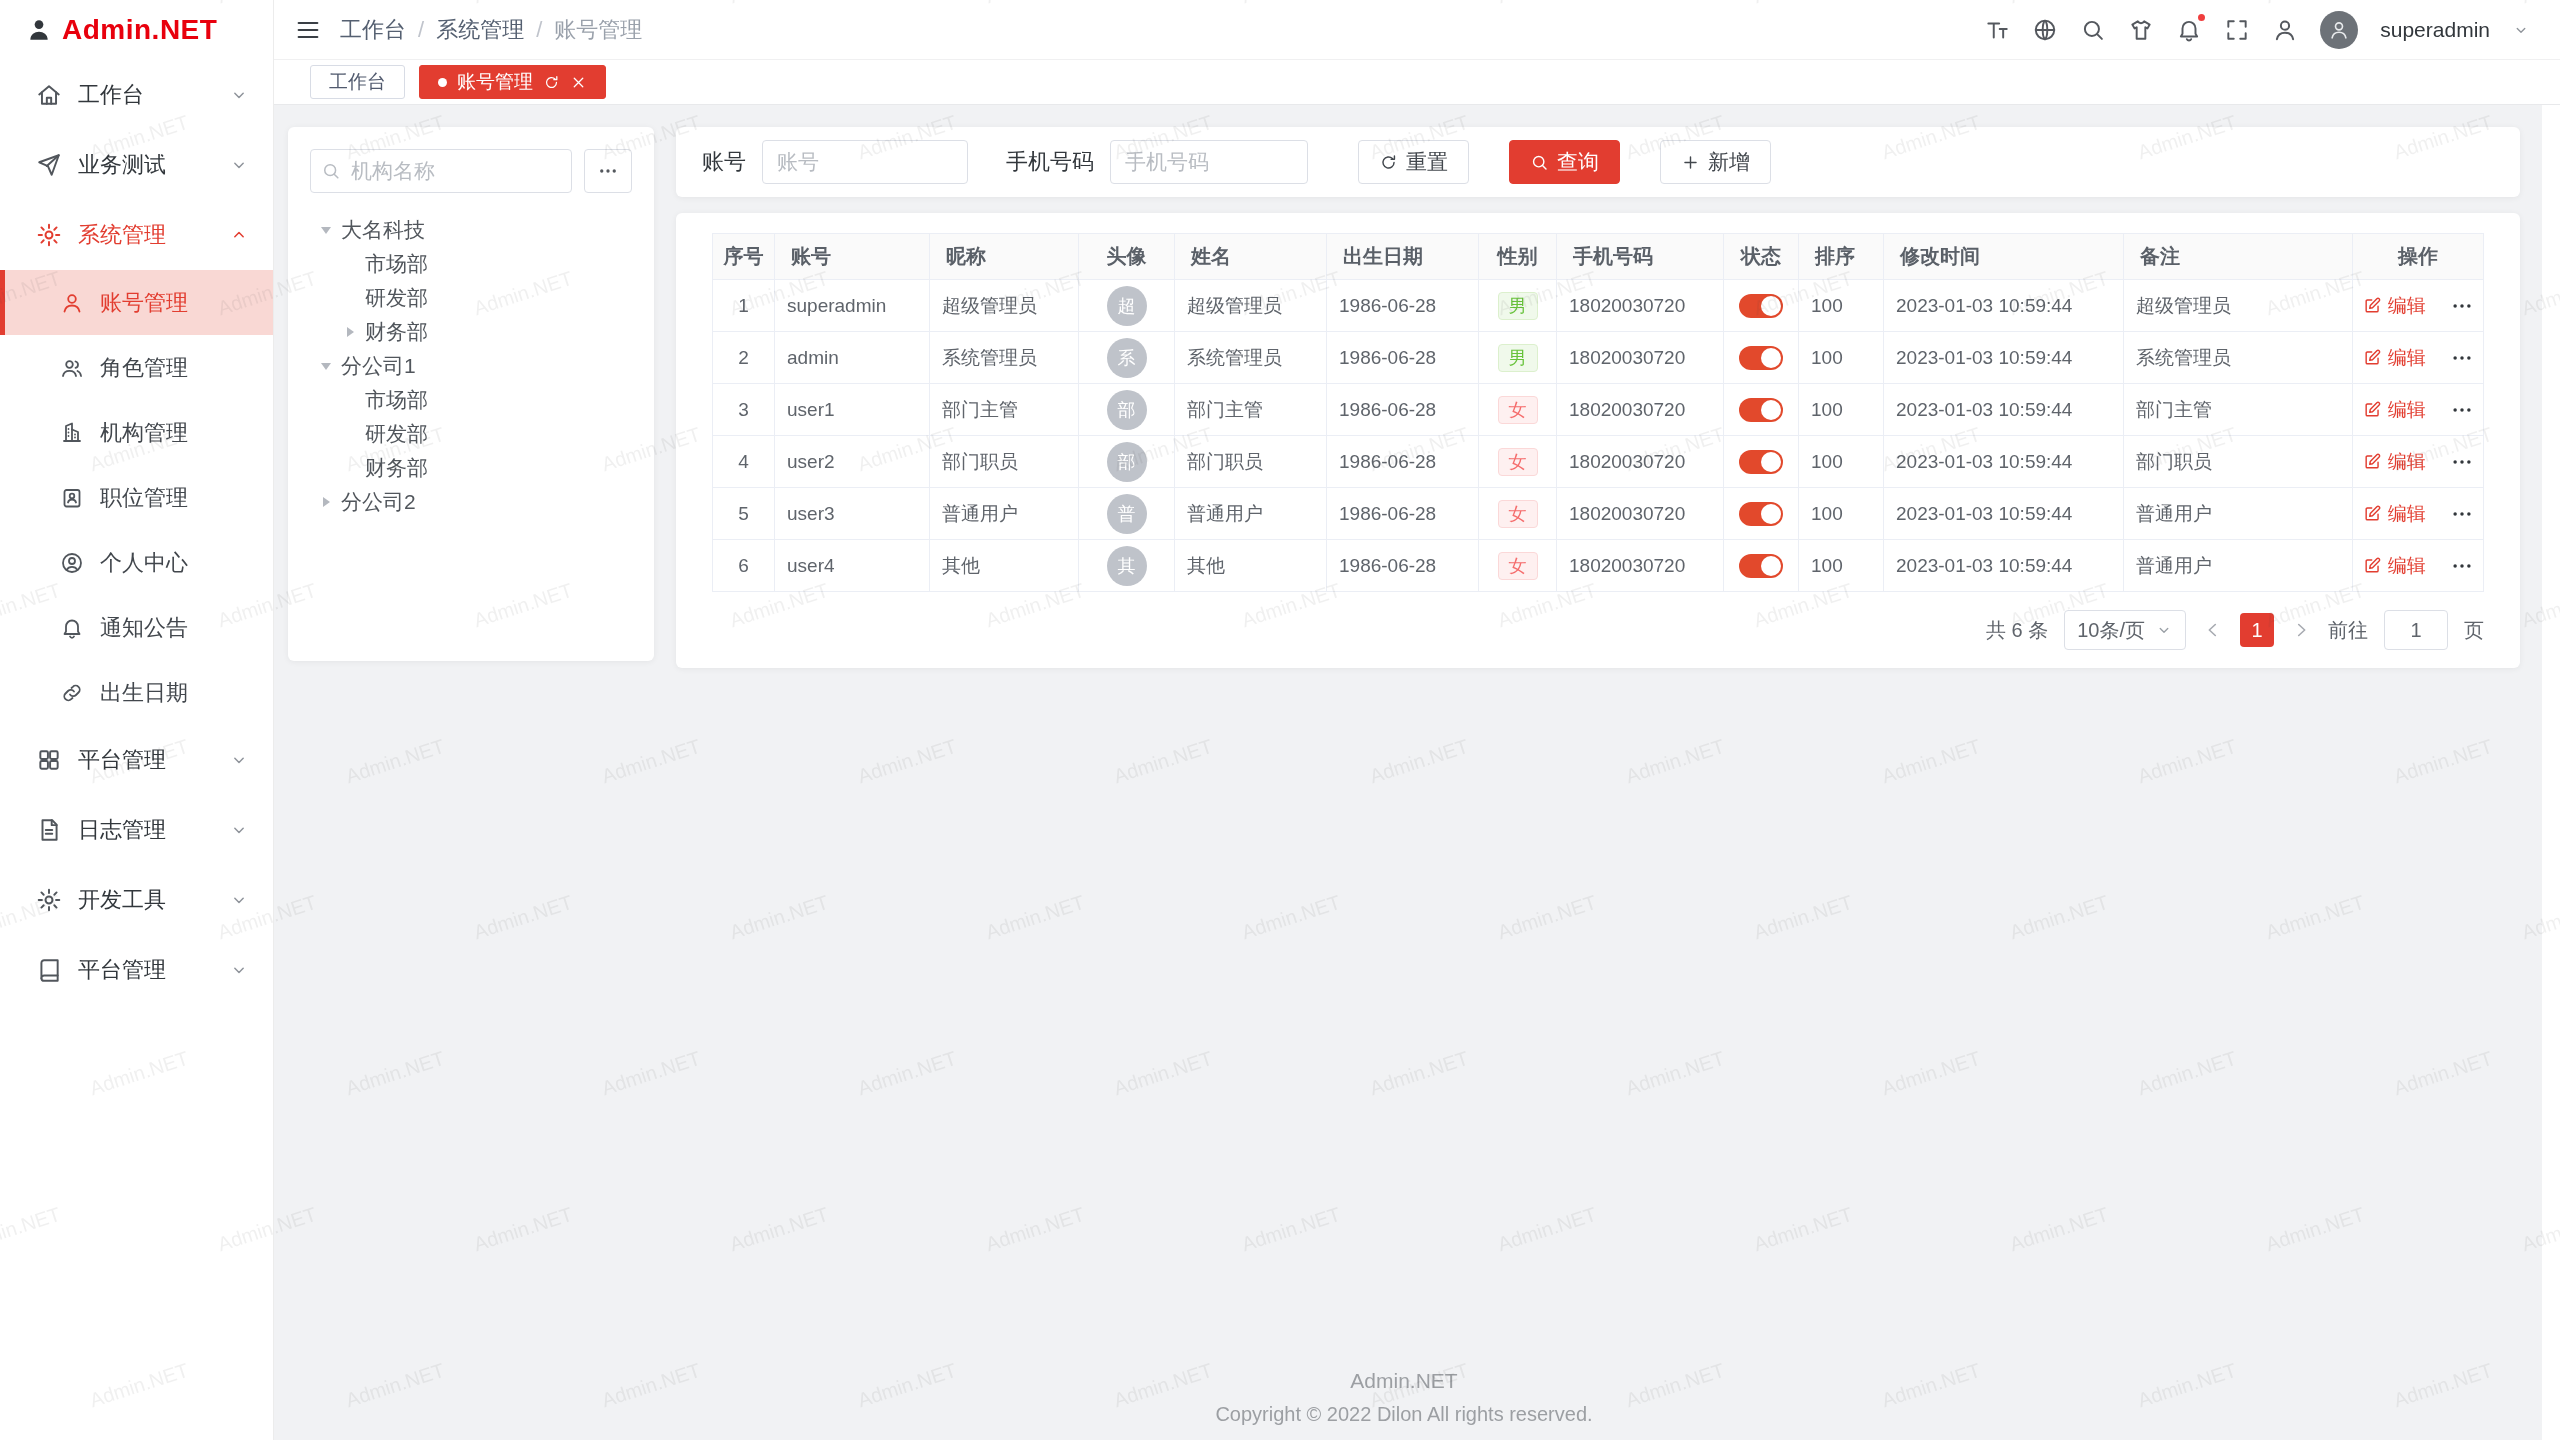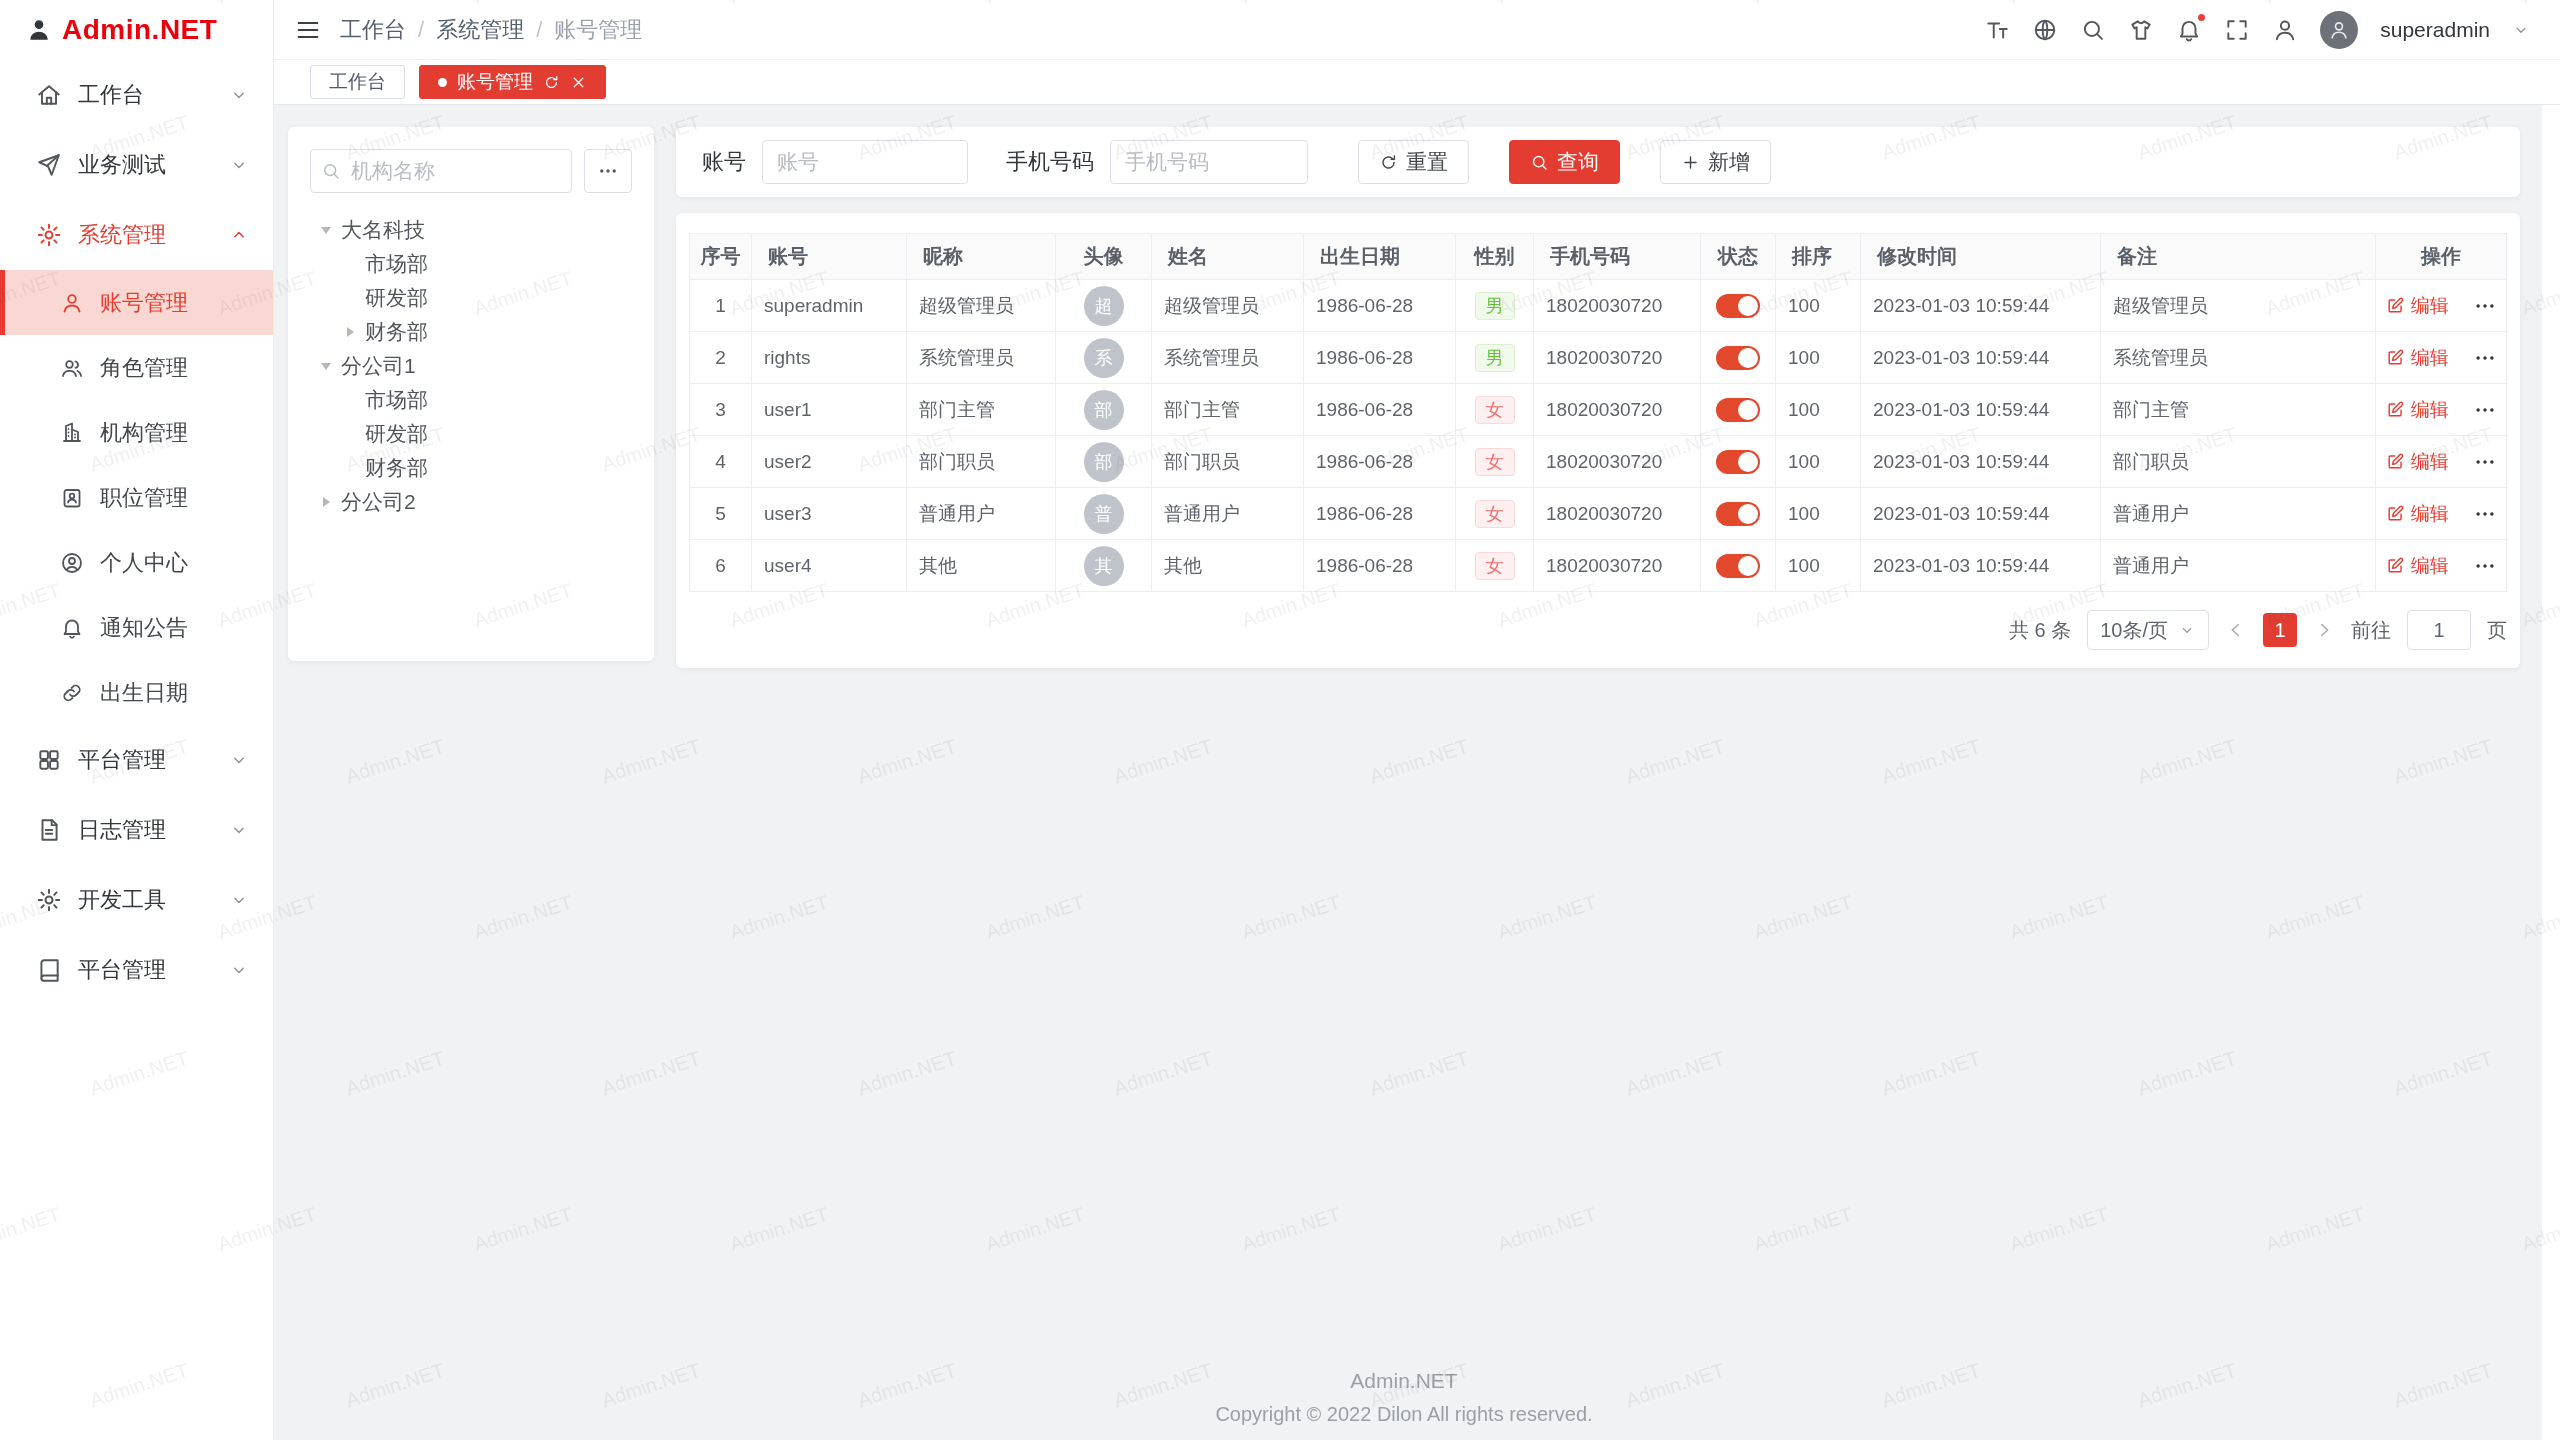--- a/index.html
+++ b/index.html
@@ -76,21 +76,21 @@
   .qcard{height:70px;display:flex;align-items:center;padding:0 26px}
   .qlabel{font-size:22px;color:#32373c;margin-right:16px;white-space:nowrap}
   .qlabel.g{margin-left:38px}
   .qinput{height:44px;border:1px solid #dcdfe6;border-radius:4px;padding:0 14px;font-size:21px;outline:none;font-family:inherit;color:#333}
   .w206{width:206px}.w198{width:198px}
   .btn{height:44px;display:inline-flex;align-items:center;gap:8px;padding:0 20px;border:1px solid #dcdfe6;border-radius:4px;background:#fff;font-size:21px;color:#42474d;cursor:pointer;font-family:inherit;white-space:nowrap}
   .btn.primary{background:var(--primary);border-color:var(--primary);color:#fff}
   .btn.reset{margin-left:50px}
   .btn+.btn{margin-left:40px}
 
-  .tcard{padding:20px 13px 18px}
+  .tcard{padding:20px 36px 18px}
   table{width:100%;border-collapse:collapse;table-layout:fixed}
   th,td{border:1px solid #ebeef5}
   th{height:46px;background:#fafafa;color:#5a6068;font-weight:bold;font-size:20px;text-align:left;padding:0 16px;white-space:nowrap;overflow:hidden}
   td{height:52px;color:#5f646b;font-size:19px;padding:0 12px;white-space:nowrap;overflow:hidden}
   th.c,td.c{text-align:center;padding:0 4px}
   .tavatar{display:inline-flex;width:40px;height:40px;border-radius:50%;background:#bfc3ca;color:#fff;align-items:center;justify-content:center;font-size:18px}
   .tag{display:inline-block;height:28px;line-height:26px;padding:0 10px;border-radius:4px;font-size:18px;border:1px solid transparent}
   .tag.male{color:#67c23a;background:#f0f9eb;border-color:#dcf0cd}
   .tag.female{color:#f56c6c;background:#fef0f0;border-color:#fbd8d8}
   .switch{display:inline-block;width:44px;height:24px;border-radius:12px;background:var(--switch-on);position:relative;vertical-align:middle;cursor:pointer}
@@ -509,21 +509,21 @@
                         <circle class="f" cx="4.5" cy="12" r="1.9"></circle>
                         <circle class="f" cx="12" cy="12" r="1.9"></circle>
                         <circle class="f" cx="19.5" cy="12" r="1.9"></circle>
                       </svg>
                     </span>
                   </td>
                 </tr>
 
                 <tr>
                   <td class="c">2</td>
-                  <td>rights</td>
+                  <td>admin</td>
                   <td>系统管理员</td>
                   <td class="c"><span class="tavatar">系</span></td>
                   <td>系统管理员</td>
                   <td>1986-06-28</td>
                   <td class="c"><span class="tag male">男</span></td>
                   <td>18020030720</td>
                   <td class="c"><span class="switch"></span></td>
                   <td>100</td>
                   <td>2023-01-03 10:59:44</td>
                   <td>系统管理员</td>

